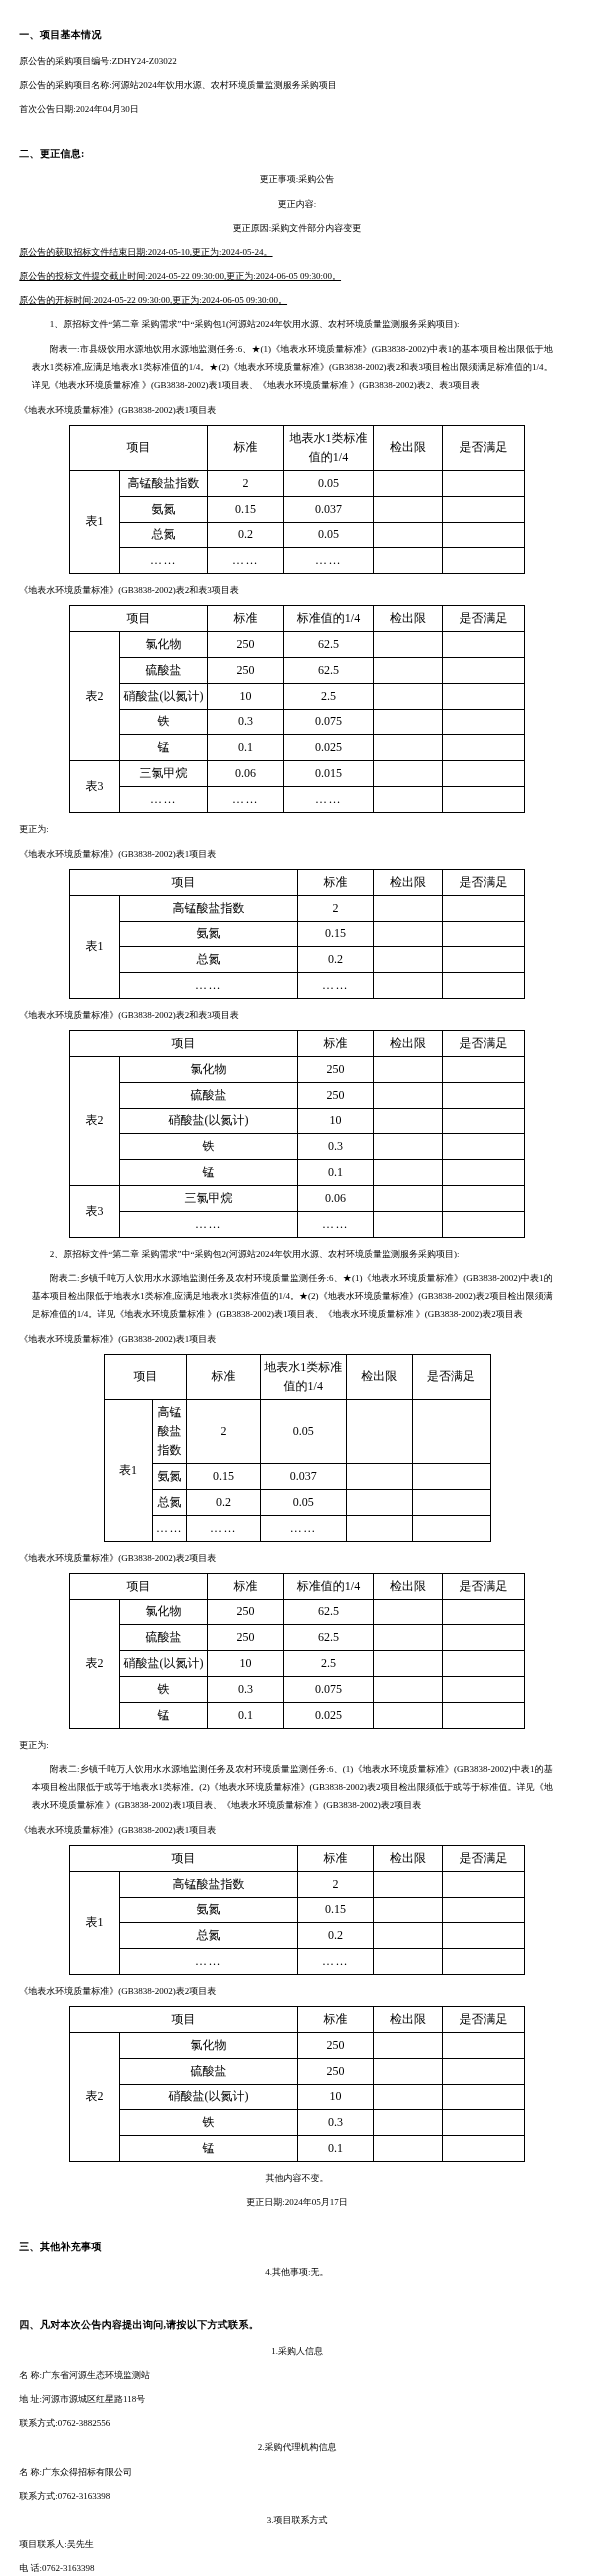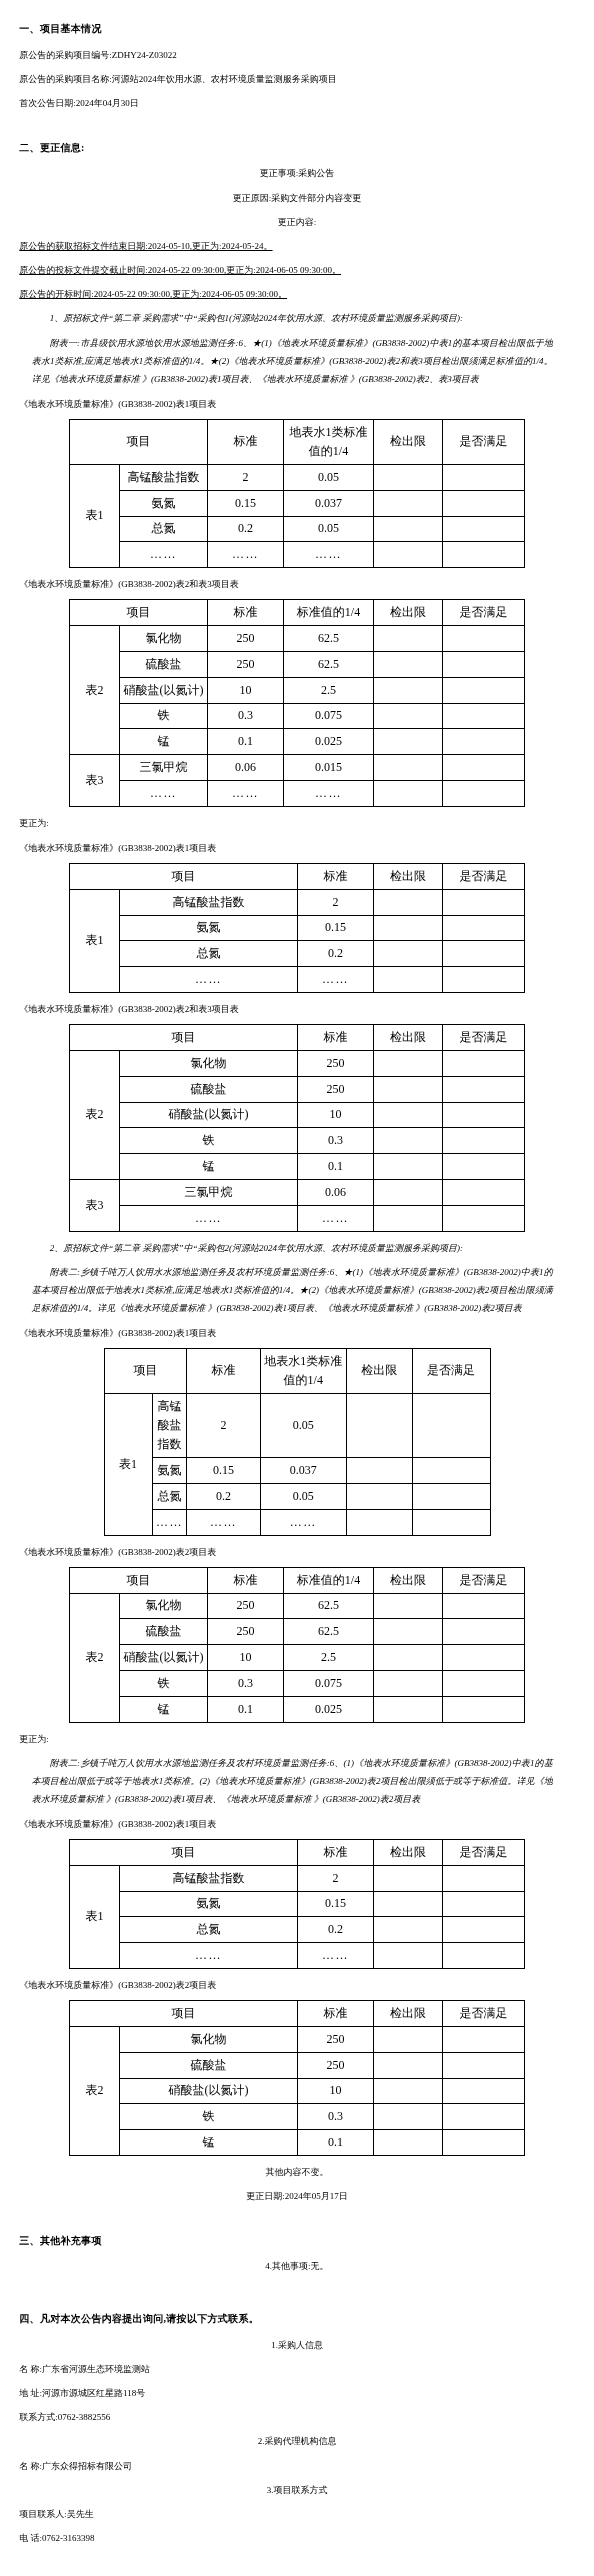--- a/index.html
+++ b/index.html
@@ -19,35 +19,34 @@
     width: 594px;
     padding: 12.4px 19.3px 7px 19.3px;
     position: relative;
   }
   .h1 {
     font-weight: bold;
     font-size: 10px;
     margin: 9.7px 0 7px 0;
     letter-spacing: 0.3px;
   }
-  .h1.first { margin-top: 7px; }
+  .h1.first { margin-top: 13px; }
   .lvl1 { margin-left: 25px; text-align: center; }
   .lvl2 { margin-left: 39px; }
   .lvl3 { margin-left: 51px; text-decoration: underline; }
   .para {
     margin: 0 0 6.2px 0;
     line-height: 2.0;
   }
   .para.flow {
     text-align: justify;
     text-justify: inter-ideograph;
     margin-left: 12.4px;
     margin-right: 22px;
     text-indent: 18px;
-    font-style: italic;
   }
   .tbl-caption {
     text-align: left;
     margin: 8.3px 0 5.5px 0;
     font-size: 9px;
   }
   table.gb {
     border-collapse: collapse;
     margin: 0 auto 7px auto;
     font-size: 12px;
@@ -88,22 +87,22 @@
 
   <div class="para lvl2">原公告的采购项目编号:ZDHY24-Z03022</div>
   <div class="para lvl2">原公告的采购项目名称:河源站2024年饮用水源、农村环境质量监测服务采购项目</div>
   <div class="para lvl2">首次公告日期:2024年04月30日</div>
 
   <div class="spacer-md"></div>
 
   <div class="h1">二、更正信息:</div>
 
   <div class="para lvl1">更正事项:采购公告</div>
+  <div class="para lvl1">更正内容:</div>
   <div class="para lvl1">更正原因:采购文件部分内容变更</div>
-  <div class="para lvl1">更正内容:</div>
 
   <div class="para lvl3">原公告的获取招标文件结束日期:2024-05-10,更正为:2024-05-24。</div>
   <div class="para lvl3">原公告的投标文件提交截止时间:2024-05-22 09:30:00,更正为:2024-06-05 09:30:00。</div>
   <div class="para lvl3">原公告的开标时间:2024-05-22 09:30:00,更正为:2024-06-05 09:30:00。</div>
 
   <div class="para flow">1、原招标文件“第二章 采购需求”中“采购包1(河源站2024年饮用水源、农村环境质量监测服务采购项目):</div>
   <div class="para flow">附表一:市县级饮用水源地饮用水源地监测任务:6、★(1)《地表水环境质量标准》(GB3838-2002)中表1的基本项目检出限低于地表水1类标准,应满足地表水1类标准值的1/4。★(2)《地表水环境质量标准》(GB3838-2002)表2和表3项目检出限须满足标准值的1/4。详见《地表水环境质量标准 》(GB3838-2002)表1项目表、《地表水环境质量标准 》(GB3838-2002)表2、表3项目表</div>
 
   <div class="tbl-caption">《地表水环境质量标准》(GB3838-2002)表1项目表</div>
 
@@ -503,20 +502,21 @@
 
   <div class="h1">四、凡对本次公告内容提出询问,请按以下方式联系。</div>
 
   <div class="para lvl1">1.采购人信息</div>
   <div class="para lvl2">名      称:广东省河源生态环境监测站</div>
   <div class="para lvl2">地      址:河源市源城区红星路118号</div>
   <div class="para lvl2">联系方式:0762-3882556</div>
 
   <div class="para lvl1">2.采购代理机构信息</div>
   <div class="para lvl2">名      称:广东众得招标有限公司</div>
+  <div class="para lvl2">联系方式:0762-3163398</div>
 
   <div class="para lvl1">3.项目联系方式</div>
   <div class="para lvl2">项目联系人:吴先生</div>
   <div class="para lvl2">电      话:0762-3163398</div>
 
   <div class="sig">
     <div>广东众得招标有限公司</div>
     <div>2024年05月17日</div>
   </div>
 

